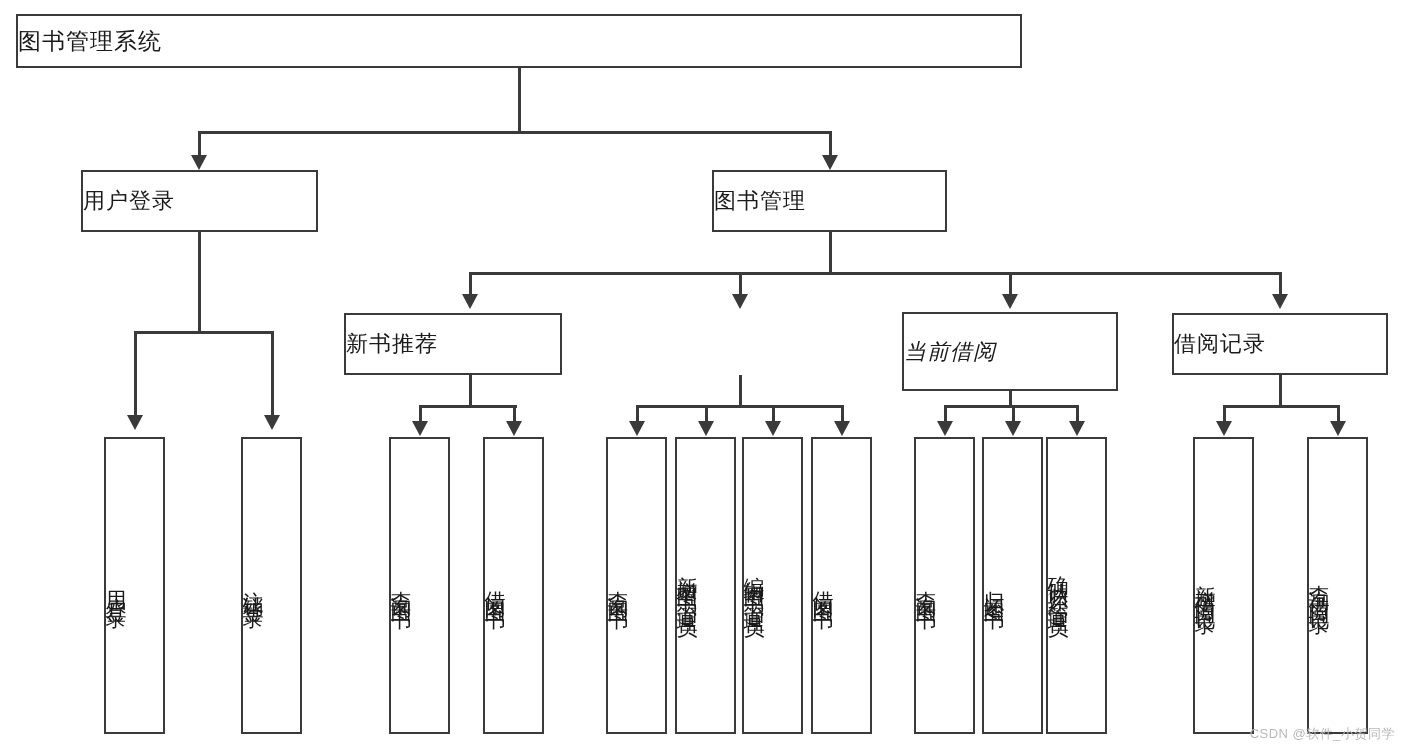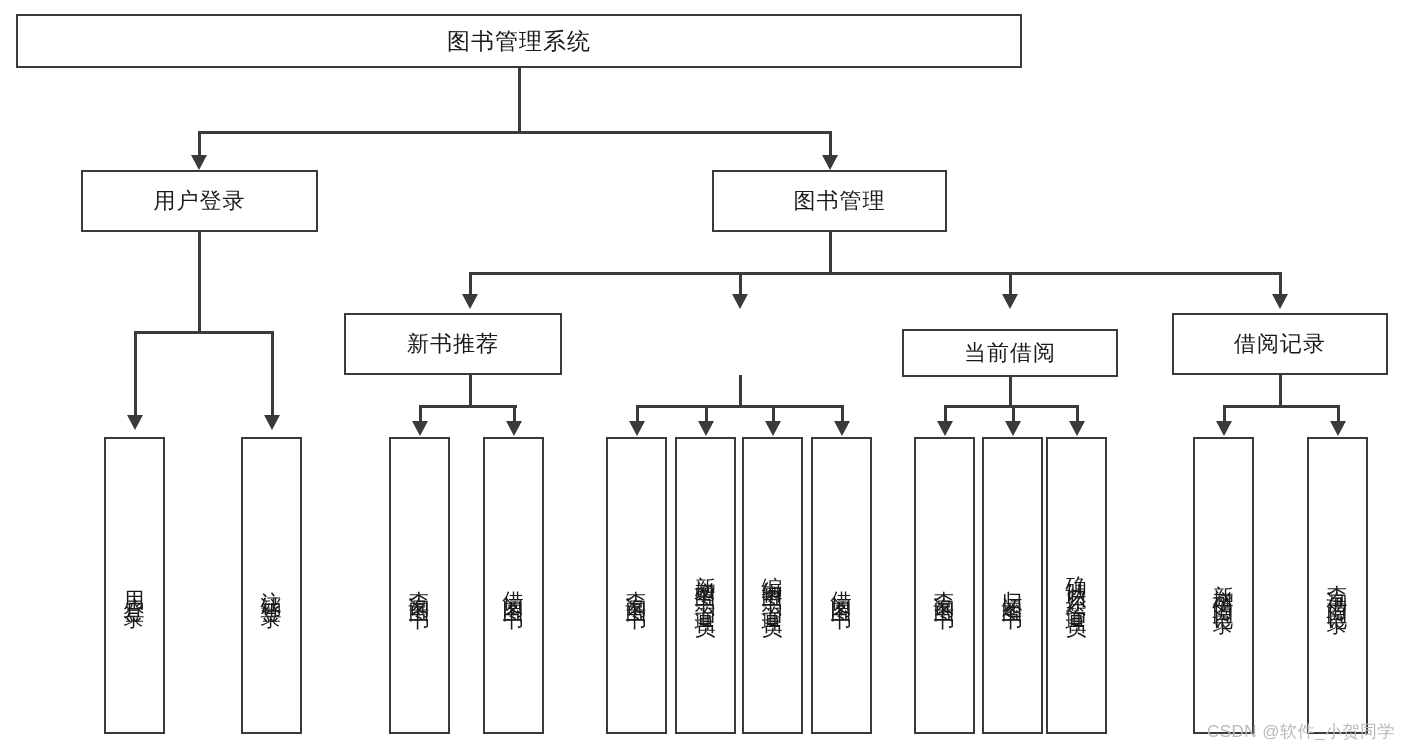--- a/index.html
+++ b/index.html
@@ -18,21 +18,21 @@
     overflow: hidden;
   }
   
   .node {
     position: absolute;
     box-sizing: border-box;
     border: 2.5px solid #3a3a3a;
     background: #ffffff;
     display: flex;
     align-items: center;
-    justify-content: center;
+    justify-content: flex-start;
     color: #1a1a1a;
     z-index: 3;
   }
   .node.horiz {
     font-size: 22px;
     letter-spacing: 1px;
   }
   .node.vert {
     font-size: 21px;
   }
@@ -67,21 +67,21 @@
     border-left: 8px solid transparent;
     border-right: 8px solid transparent;
     border-top: 15px solid #3a3a3a;
     z-index: 2;
   }
   
   #watermark {
     position: absolute;
     right: 10px;
     bottom: 4px;
-    font-size: 17px;
+    font-size: 13px;
     color: #b9b9b9;
     letter-spacing: 0.5px;
     z-index: 5;
     white-space: nowrap;
   }
 </style>
 </head>
 <body>
 
 <div id="canvas">
@@ -95,21 +95,21 @@
   <div class="hline" style="left:198px; top:131px; width:633px;"></div>
 
   <div class="vline" style="left:198px; top:131px; height:26px;"></div>
   <div class="arrow" style="left:191px; top:155px;"></div>
   <div class="vline" style="left:829px; top:131px; height:26px;"></div>
   <div class="arrow" style="left:822px; top:155px;"></div>
 
   <div class="node horiz" style="left:81px; top:170px; width:237px; height:62px;">
     <span>用户登录</span>
   </div>
-  <div class="node horiz" style="left:712px; top:170px; width:235px; height:62px;padding-left:20px;">
+  <div class="node horiz" style="left:712px; top:170px; width:235px; height:62px;">
     <span>图书管理</span>
   </div>
 
   <div class="vline" style="left:198px; top:232px; height:101px;"></div>
   <div class="hline" style="left:134px; top:331px; width:137px;"></div>
   <div class="vline" style="left:134px; top:331px; height:86px;"></div>
   <div class="arrow" style="left:127px; top:415px;"></div>
   <div class="vline" style="left:271px; top:331px; height:86px;"></div>
   <div class="arrow" style="left:264px; top:415px;"></div>
 
@@ -120,21 +120,21 @@
   <div class="vline" style="left:739px; top:272px; height:24px;"></div>
   <div class="arrow" style="left:732px; top:294px;"></div>
   <div class="vline" style="left:1009px; top:272px; height:24px;"></div>
   <div class="arrow" style="left:1002px; top:294px;"></div>
   <div class="vline" style="left:1279px; top:272px; height:24px;"></div>
   <div class="arrow" style="left:1272px; top:294px;"></div>
 
   <div class="node horiz" style="left:344px; top:313px; width:218px; height:62px;">
     <span>新书推荐</span>
   </div>
-  <div class="node horiz" style="left:902px; top:329px; width:216px; height:48px;">
+  <div class="node horiz" style="left:902px; top:312px; width:216px; height:79px;font-style:italic;">
     <span>当前借阅</span>
   </div>
   <div class="node horiz" style="left:1172px; top:313px; width:216px; height:62px;">
     <span>借阅记录</span>
   </div>
 
   <div class="vline" style="left:469px; top:375px; height:32px;"></div>
   <div class="hline" style="left:419px; top:405px; width:98px;"></div>
   <div class="vline" style="left:419px; top:405px; height:18px;"></div>
   <div class="arrow" style="left:412px; top:421px;"></div>

